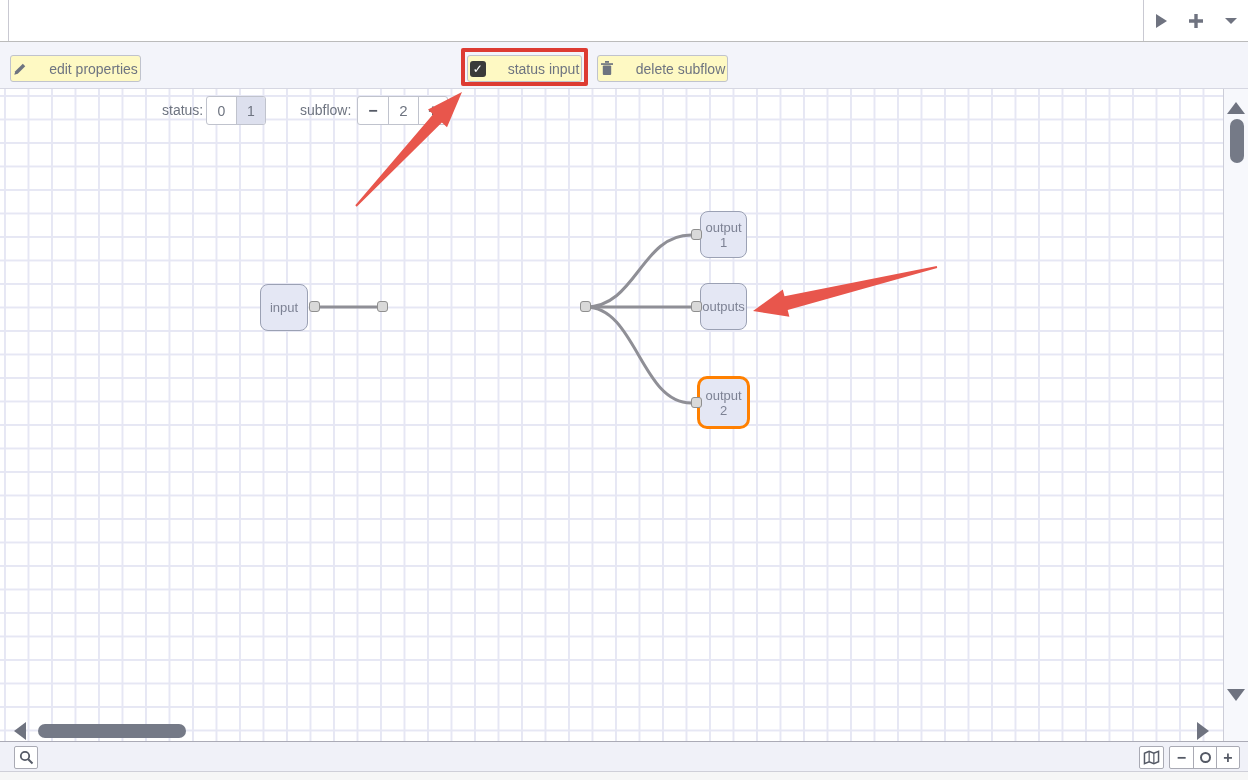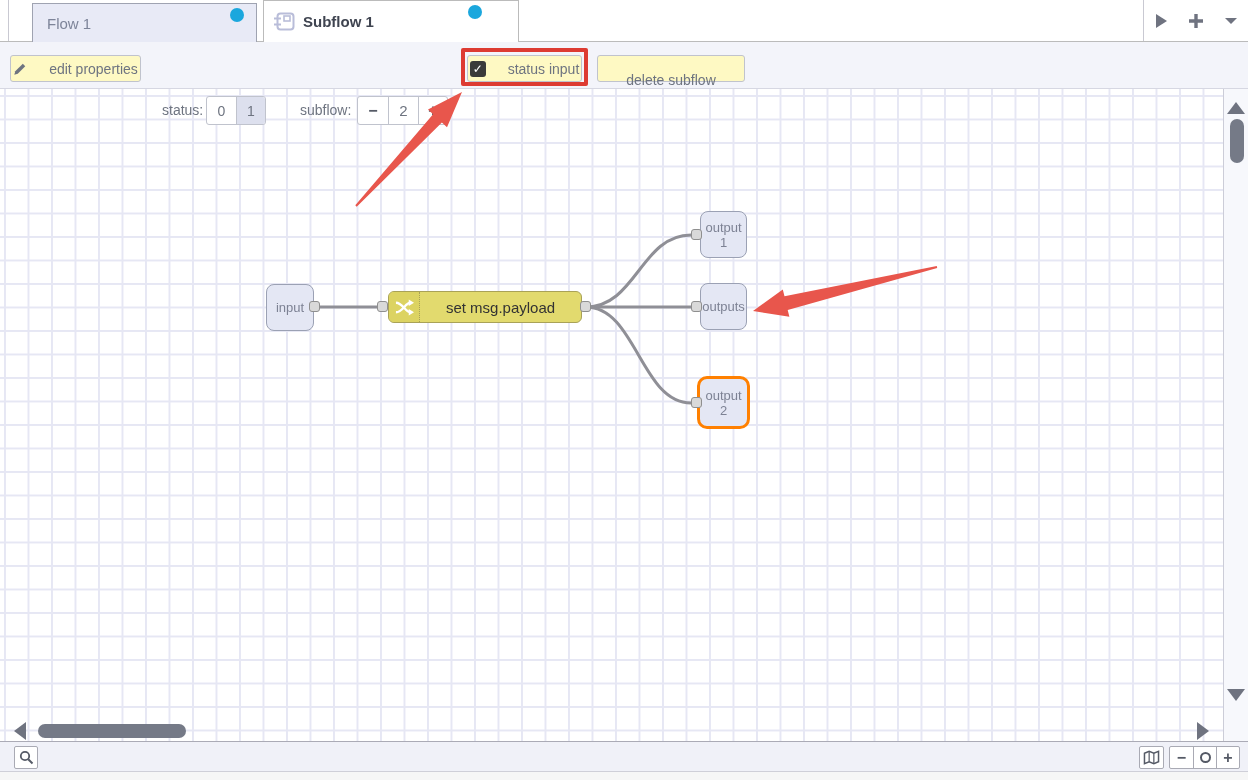--- a/index.html
+++ b/index.html
@@ -114,35 +114,21 @@
                   background:#f6f6f6; border-top:1px solid #cfcfd8; z-index:20; }
 </style>
 </head>
 <body>
 
 <div class="page">
 
   <div class="tabbar">
     <div class="tabbar-left-edge"></div>
 
-    <div class="tab tab-inactive">
-      <span>Flow 1</span>
-      <span class="tab-dot"></span>
-    </div>
-
-    <div class="tab tab-active">
-      <svg class="subflow-icon" viewBox="0 0 21 19">
-        <rect x="3.5" y="1.5" width="16" height="16" rx="3" fill="none" stroke="#b9bdd9" stroke-width="2"></rect>
-        <line x1="0" y1="6.5" x2="7" y2="6.5" stroke="#b9bdd9" stroke-width="2"></line>
-        <line x1="0" y1="12.5" x2="7" y2="12.5" stroke="#b9bdd9" stroke-width="2"></line>
-        <rect x="10" y="4" width="6" height="5" fill="none" stroke="#b9bdd9" stroke-width="1.6"></rect>
-      </svg>
-      <span>Subflow 1</span>
-      <span class="tab-dot"></span>
-    </div>
+
 
     <div class="tabbar-actions">
       <span class="tb-act">
         <svg width="13" height="16" viewBox="0 0 13 16">
             <polygon points="1,1 12,8 1,15" fill="#6f7380"></polygon>
           </svg>
       </span>
       <span class="tb-act">
         <svg width="16" height="16" viewBox="0 0 16 16">
             <path d="M8,1 V15 M1,8 H15" stroke="#6f7380" stroke-width="3.4"></path>
@@ -178,53 +164,42 @@
       <div class="seg bold-glyph" style="width:30px;">−</div>
       <div class="seg" style="width:30px; font-size:15px;">2</div>
       <div class="seg bold-glyph" style="width:29px;">+</div>
     </div>
 
     <div class="tbtn" style="left:467px; top:13px; width:115px;">
       <span class="checkbox">✓</span>
       <span>status input</span>
     </div>
 
-    <div class="tbtn" style="left:597px; top:13px; width:148px;flex-direction:column;">
+    <div class="tbtn" style="left:597px; top:13px; width:131px;">
       <svg width="14" height="15" viewBox="0 0 14 15">
         <rect x="2.8" y="4.6" width="8.4" height="9.4" rx="1" fill="#6e7480"></rect>
         <rect x="1" y="2.2" width="12" height="1.7" fill="#6e7480"></rect>
         <rect x="5" y="0" width="4" height="1.8" fill="#6e7480"></rect>
       </svg>
       <span>delete subflow</span>
     </div>
   </div>
 
   <div class="canvas"></div>
 
   <svg class="wire-svg">
     <path d="M315,307 L383,307" stroke="#8f8f96" stroke-width="3" fill="none" stroke-linecap="round"></path>
     <path d="M586,307 C636,307 641,235 691,235" stroke="#8f8f96" stroke-width="3" fill="none" stroke-linecap="round"></path>
     <path d="M586,307 L691,307" stroke="#8f8f96" stroke-width="3" fill="none" stroke-linecap="round"></path>
     <path d="M586,307 C636,307 641,403 691,403" stroke="#8f8f96" stroke-width="3" fill="none" stroke-linecap="round"></path>
   </svg>
 
-  <div class="gnode" style="left:266px; top:284px; width:48px;">input</div>
+  <div class="gnode" style="left:260px; top:284px; width:48px;">input</div>
   <div class="port" style="left:309px; top:301px;"></div>
 
-  <div class="change-node">
-    <div class="change-icon-sect">
-      <svg width="19" height="19" viewBox="0 0 20 20">
-        <path d="M1,5 C8,5 11,15 16,15" stroke="#fff" stroke-width="2.4" fill="none"></path>
-        <polygon points="14.5,11.5 20,15 14.5,18.5" fill="#fff"></polygon>
-        <path d="M1,15 C8,15 11,5 16,5" stroke="#fff" stroke-width="2.4" fill="none"></path>
-        <polygon points="14.5,1.5 20,5 14.5,8.5" fill="#fff"></polygon>
-      </svg>
-    </div>
-    <div class="change-label">set msg.payload</div>
-  </div>
   <div class="port" style="left:377px; top:301px;"></div>
   <div class="port" style="left:580px; top:301px;"></div>
 
   <div class="gnode" style="left:700px; top:211px;">output
 1</div>
   <div class="port" style="left:691px; top:229px;"></div>
 
   <div class="gnode" style="left:700px; top:283px;">outputs</div>
   <div class="port" style="left:691px; top:301px;"></div>
 

